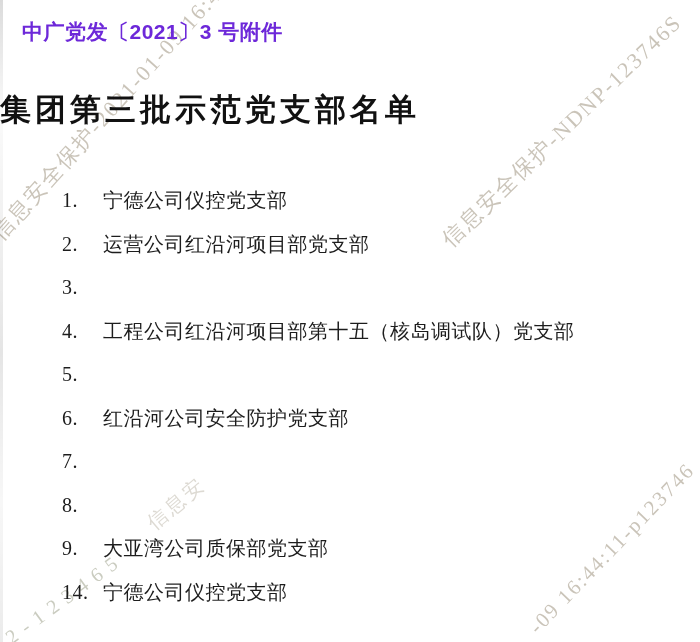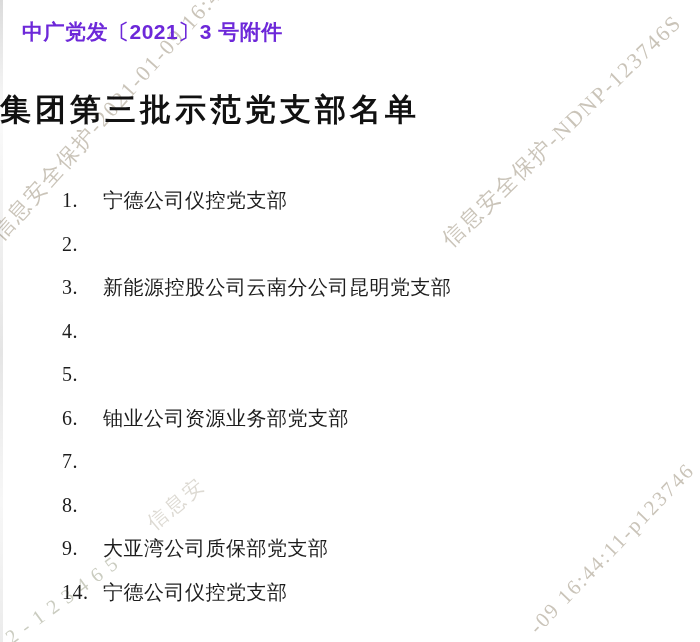--- a/index.html
+++ b/index.html
@@ -88,34 +88,35 @@
 
   <div class="doc-title">集团第三批示范党支部名单</div>
 
   <div class="branch-list">
     <div class="list-item">
       <span class="item-num">1.</span>
       <span class="item-text">宁德公司仪控党支部</span>
     </div>
     <div class="list-item">
       <span class="item-num">2.</span>
+      <span class="item-text">运营公司红沿河项目部党支部</span>
     </div>
     <div class="list-item">
       <span class="item-num">3.</span>
-      <span class="item-text">新能源控股公司云南分公司昆明党支部</span>
     </div>
     <div class="list-item">
       <span class="item-num">4.</span>
+      <span class="item-text">工程公司红沿河项目部第十五（核岛调试队）党支部</span>
     </div>
     <div class="list-item">
       <span class="item-num">5.</span>
     </div>
     <div class="list-item">
       <span class="item-num">6.</span>
-      <span class="item-text">铀业公司资源业务部党支部</span>
+      <span class="item-text">红沿河公司安全防护党支部</span>
     </div>
     <div class="list-item">
       <span class="item-num">7.</span>
     </div>
     <div class="list-item">
       <span class="item-num">8.</span>
     </div>
     <div class="list-item">
       <span class="item-num">9.</span>
       <span class="item-text">大亚湾公司质保部党支部</span>

